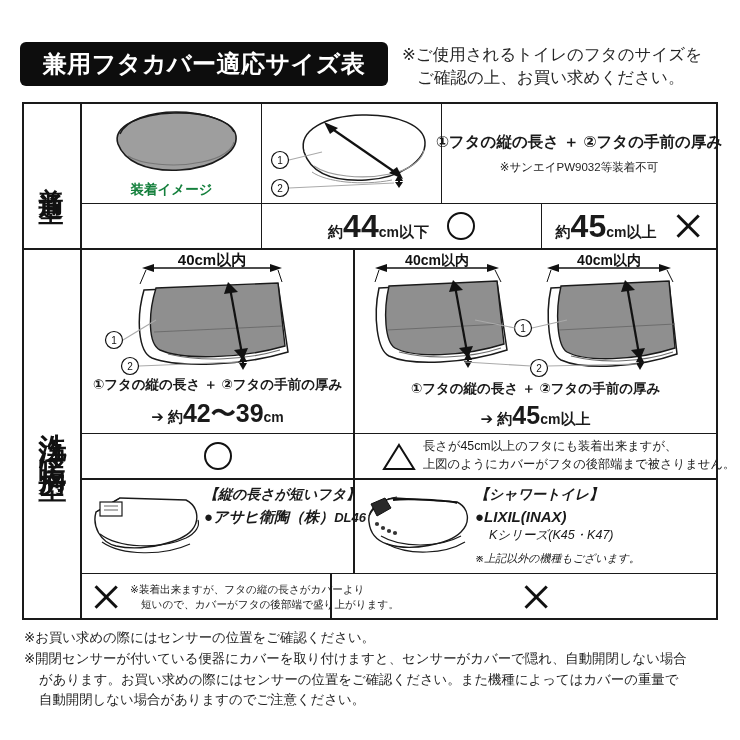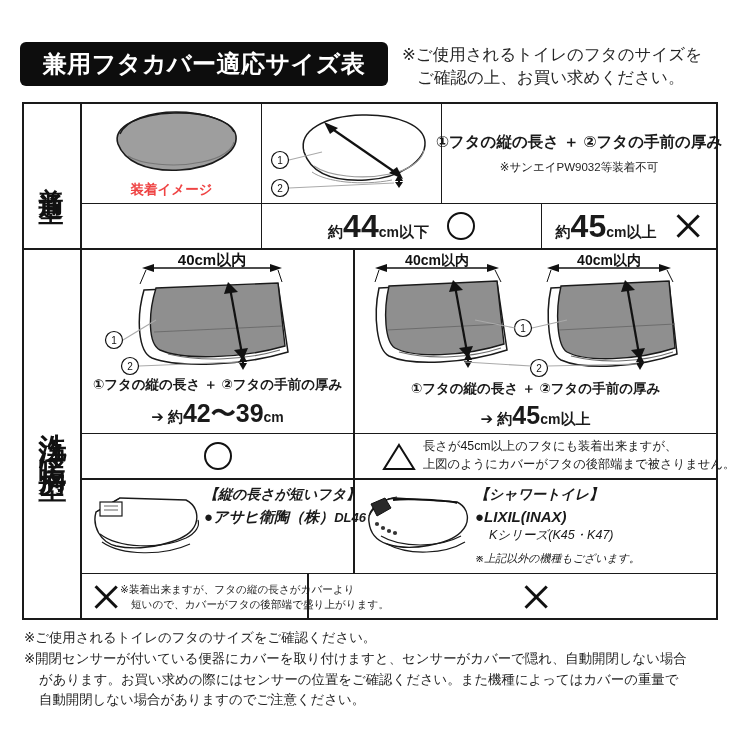--- a/index.html
+++ b/index.html
@@ -55,21 +55,21 @@
   
   .a-body{position:absolute;left:58px;top:0;right:0;height:100px;box-sizing:border-box;border-bottom:1.5px solid #1a1a1a;}
   .a-cell{position:absolute;top:0;height:100%;box-sizing:border-box;}
   .a-img{left:0;width:180px;border-right:1.5px solid #1a1a1a;}
   .a-diag{left:180px;width:180px;border-right:1.5px solid #1a1a1a;}
   .a-text{left:360px;right:0;display:flex;flex-direction:column;align-items:center;justify-content:center;}
   .a-text .m1{font-size:15.5px;font-weight:bold;white-space:nowrap;}
   .a-text .m2{font-size:11.5px;margin-top:7px;white-space:nowrap;color:#222;}
   .cap{
     position:absolute;bottom:4px;left:0;width:100%;text-align:center;
-    font-size:13.5px;font-weight:bold;color:#ef4444;
+    font-size:13.5px;font-weight:bold;color:#15803d;
   }
 
   .a-result{position:absolute;left:58px;top:100px;right:0;height:44px;}
   .res-cell{
     position:absolute;top:0;height:100%;box-sizing:border-box;
     display:flex;align-items:center;justify-content:center;gap:18px;
   }
   .res-a{left:0;width:180px;border-right:1.5px solid #1a1a1a;}
   .res-b{left:180px;width:280px;border-right:1.5px solid #1a1a1a;}
   .res-c{left:460px;right:0;}
@@ -112,21 +112,21 @@
   .m-txt{position:absolute;left:122px;top:6px;right:4px;}
   .m-right .m-art{left:6px;width:112px;}
   .m-right .m-txt{left:120px;}
   .m-txt .t1{font-size:14px;font-weight:bold;white-space:nowrap;}
   .m-txt .t2{font-size:15px;font-weight:bold;margin-top:4px;white-space:nowrap;}
   .m-txt .t2 small{font-size:13px;font-weight:bold;}
   .m-txt .t3{font-size:12.5px;margin-top:2px;padding-left:14px;white-space:nowrap;}
   .m-txt .t4{font-size:11px;margin-top:7px;white-space:nowrap;color:#222;}
 
   .b-foot{position:absolute;left:58px;top:324px;right:0;bottom:0;}
-  .f-left{position:absolute;left:0;top:0;width:227px;height:100%;box-sizing:border-box;border-right:2px solid #1a1a1a;display:flex;align-items:center;padding-left:10px;}
+  .f-left{position:absolute;left:0;top:0;width:250px;height:100%;box-sizing:border-box;border-right:2px solid #1a1a1a;display:flex;align-items:center;padding-left:10px;gap:10px;}
   .f-right{position:absolute;left:273px;top:0;right:0;height:100%;display:flex;align-items:center;justify-content:center;}
   .f-left .note{font-size:10.6px;line-height:1.4;white-space:nowrap;}
   .f-left .note .l2{padding-left:11px;}
 
   
   .footnotes{
     position:absolute;left:24px;top:628px;width:706px;
     font-size:13.4px;line-height:1.55;color:#1f1f1f;
   }
   .footnotes div{white-space:nowrap;}
@@ -385,19 +385,19 @@
           </div>
         </div>
         <div class="f-right">
           <div class="mark-x"></div>
         </div>
       </div>
     </div>
   </div>
 
   <div class="footnotes">
-    <div>※ご使用されるトイレのフタのサイズをご確認ください。</div>
+    <div>※お買い求めの際にはセンサーの位置をご確認ください。</div>
     <div>※開閉センサーが付いている便器にカバーを取り付けますと、センサーがカバーで隠れ、自動開閉しない場合</div>
     <div class="ind">があります。お買い求めの際にはセンサーの位置をご確認ください。また機種によってはカバーの重量で</div>
     <div class="ind">自動開閉しない場合がありますのでご注意ください。</div>
   </div>
 
 </div>
 
 </body></html>

